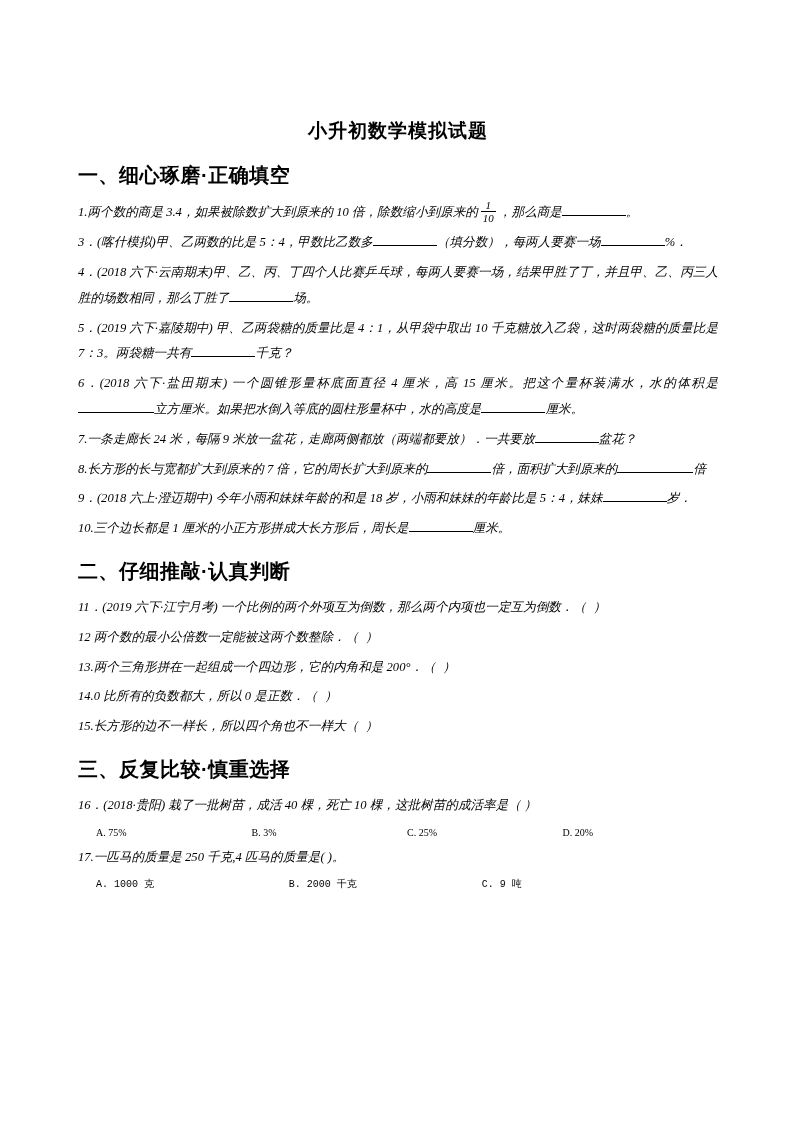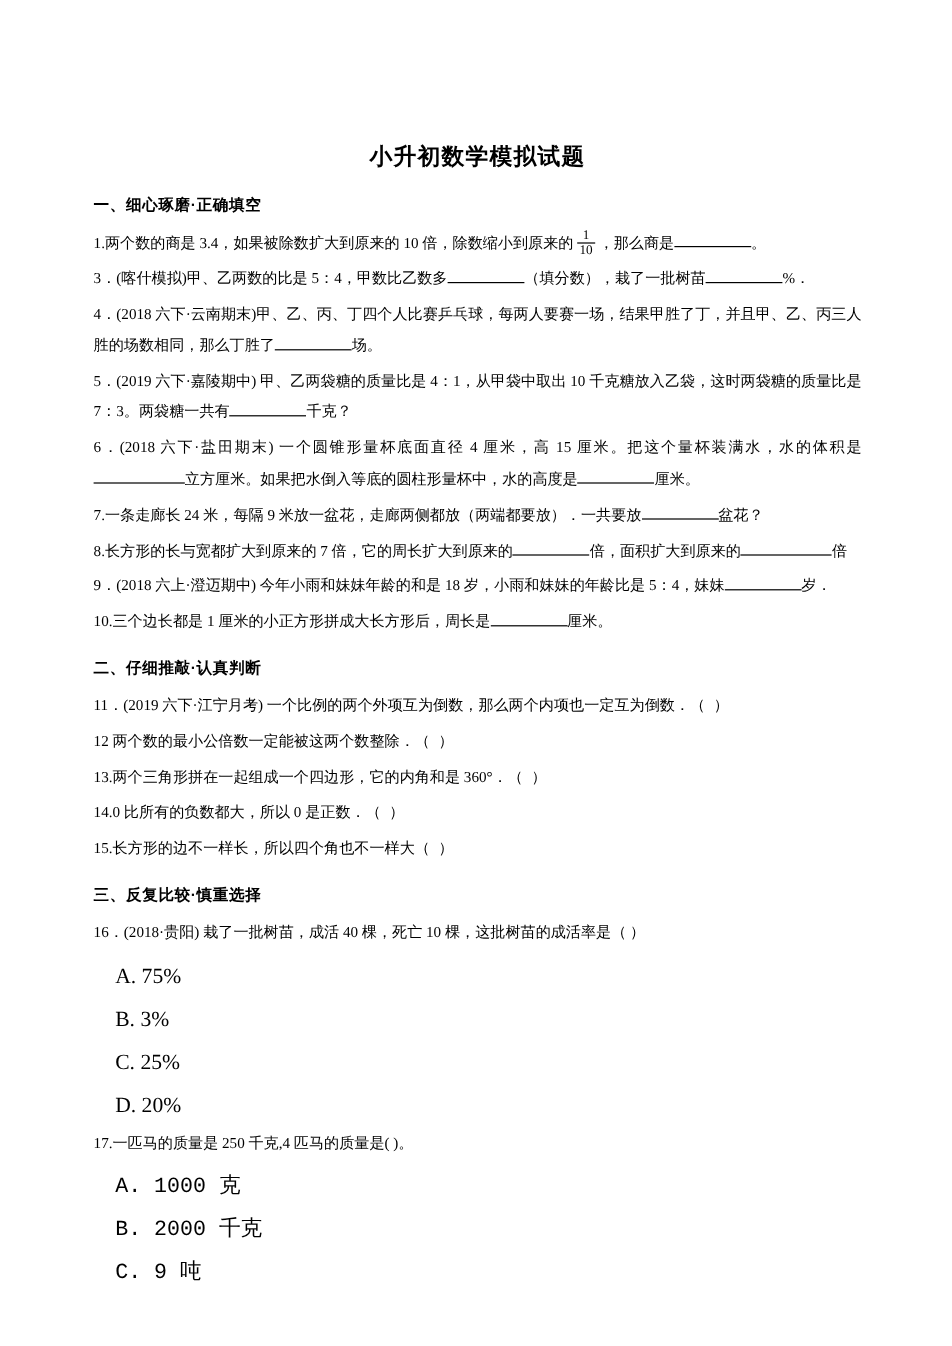--- a/index.html
+++ b/index.html
@@ -32,30 +32,31 @@
     text-align: center;
     font-family: "Liberation Sans", sans-serif;
     font-weight: bold;
     font-size: 19px;
     letter-spacing: 1px;
     margin: 0 0 18px 0;
   }
   .section-head {
     font-family: "Liberation Sans", sans-serif;
     font-weight: bold;
-    font-size: 13px;
+    font-size: 20px;
     margin: 16px 0 10px 0;
     letter-spacing: 0.5px;
   }
   .q {
     font-size: 12.6px;
     line-height: 2.05;
     margin: 0 0 4px 0;
     text-align: justify;
     word-break: break-all;
+    font-style: italic;
   }
   .blank {
     display: inline-block;
     border-bottom: 1px solid #000;
     min-width: 64px;
     height: 0.95em;
     vertical-align: baseline;
   }
   .blank.long { min-width: 76px; }
   .paren {
@@ -73,26 +74,25 @@
     display: block;
     border-bottom: 1px solid #000;
     padding: 0 2px;
   }
   .frac .den {
     display: block;
     padding: 0 2px;
     text-align: center;
   }
   .choices {
-    font-size: 18px;
+    font-size: 10px;
     line-height: 2.0;
     display: flex;
     margin: 0 0 2px 0;
     padding-left: 18px;
-    flex-direction: column;
   }
   .choices span {
     display: inline-block;
   }
   .c4 > span { width: 25%; }
   .c3 > span { width: 31%; font-family: Liberation Mono, monospace; }
 </style>
 </head>
 <body>
 
@@ -102,21 +102,21 @@
     <div class="doc-title">小升初数学模拟试题</div>
 
     <div class="section-head">一、细心琢磨·正确填空</div>
 
     <p class="q">
       <span>1.两个数的商是 3.4，如果被除数扩大到原来的 10 倍，除数缩小到原来的</span><span class="frac"><span class="num">1</span><span class="den">10</span></span><span>，那么商是</span><span class="blank"></span><span>。</span>
     </p>
 
 
     <p class="q">
-      <span>3．(喀什模拟)甲、乙两数的比是 5：4，甲数比乙数多</span><span class="blank"></span><span>（填分数），栽了一批树苗</span><span class="blank"></span><span>%．</span>
+      <span>3．(喀什模拟)甲、乙两数的比是 5：4，甲数比乙数多</span><span class="blank"></span><span>（填分数），每两人要赛一场</span><span class="blank"></span><span>%．</span>
     </p>
 
     <p class="q">
       <span>4．(2018 六下·云南期末)甲、乙、丙、丁四个人比赛乒乓球，每两人要赛一场，结果甲胜了丁，并且甲、乙、丙三人胜的场数相同，那么丁胜了</span><span class="blank"></span><span>场。</span>
     </p>
 
     <p class="q">
       <span>5．(2019 六下·嘉陵期中) 甲、乙两袋糖的质量比是 4：1，从甲袋中取出 10 千克糖放入乙袋，这时两袋糖的质量比是 7：3。两袋糖一共有</span><span class="blank"></span><span>千克？</span>
     </p>
 
@@ -142,21 +142,21 @@
 
     <div class="section-head">二、仔细推敲·认真判断</div>
 
     <p class="q">
       <span>11．(2019 六下·江宁月考) 一个比例的两个外项互为倒数，那么两个内项也一定互为倒数．</span><span class="paren">（    ）</span>
     </p>
     <p class="q">
       <span>12 两个数的最小公倍数一定能被这两个数整除．</span><span class="paren">（    ）</span>
     </p>
     <p class="q">
-      <span>13.两个三角形拼在一起组成一个四边形，它的内角和是 360°．</span><span class="paren">（    ）</span>
+      <span>13.两个三角形拼在一起组成一个四边形，它的内角和是 200°．</span><span class="paren">（    ）</span>
     </p>
     <p class="q">
       <span>14.0 比所有的负数都大，所以 0 是正数．</span><span class="paren">（    ）</span>
     </p>
     <p class="q">
       <span>15.长方形的边不一样长，所以四个角也不一样大</span><span class="paren">（    ）</span>
     </p>
 
     <div class="section-head">三、反复比较·慎重选择</div>
 

